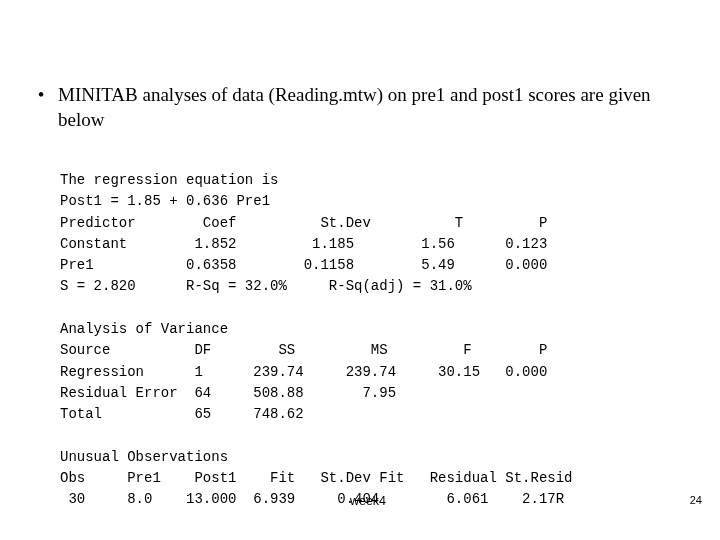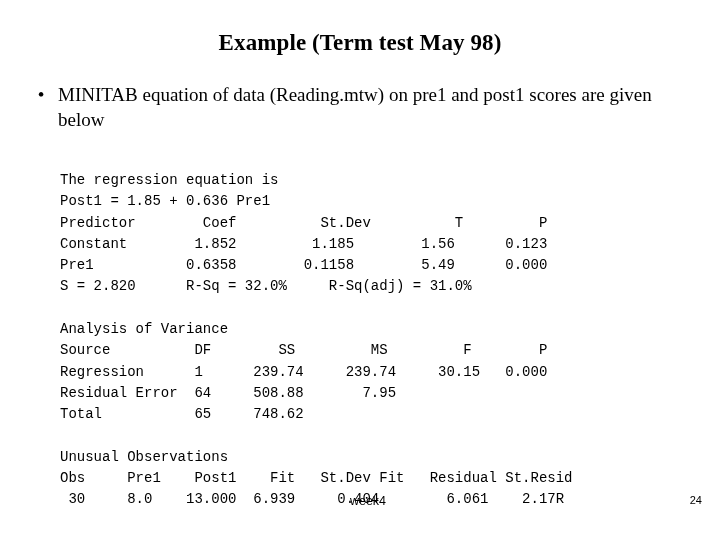--- a/index.html
+++ b/index.html
@@ -79,26 +79,25 @@
     right: 18px;
     font-family: "Liberation Sans", sans-serif;
     font-size: 11px;
   }
 </style>
 </head>
 <body>
 
 <div class="slide">
 
-  <div class="title">Example (Term test May 98)</div>
 
   <div class="bullet-block">
     <div class="bullet-row">
       <div class="bullet-marker">•</div>
-      <div class="bullet-text">MINITAB equation of data (Reading.mtw) on pre1 and post1 scores are given below</div>
+      <div class="bullet-text">MINITAB analyses of data (Reading.mtw) on pre1 and post1 scores are given below</div>
     </div>
   </div>
 
   <pre class="mono-block">The regression equation is
 Post1 = 1.85 + 0.636 Pre1
 Predictor        Coef          St.Dev          T         P
 Constant        1.852         1.185        1.56      0.123
 Pre1           0.6358        0.1158        5.49      0.000
 S = 2.820      R-Sq = 32.0%     R-Sq(adj) = 31.0%
 

